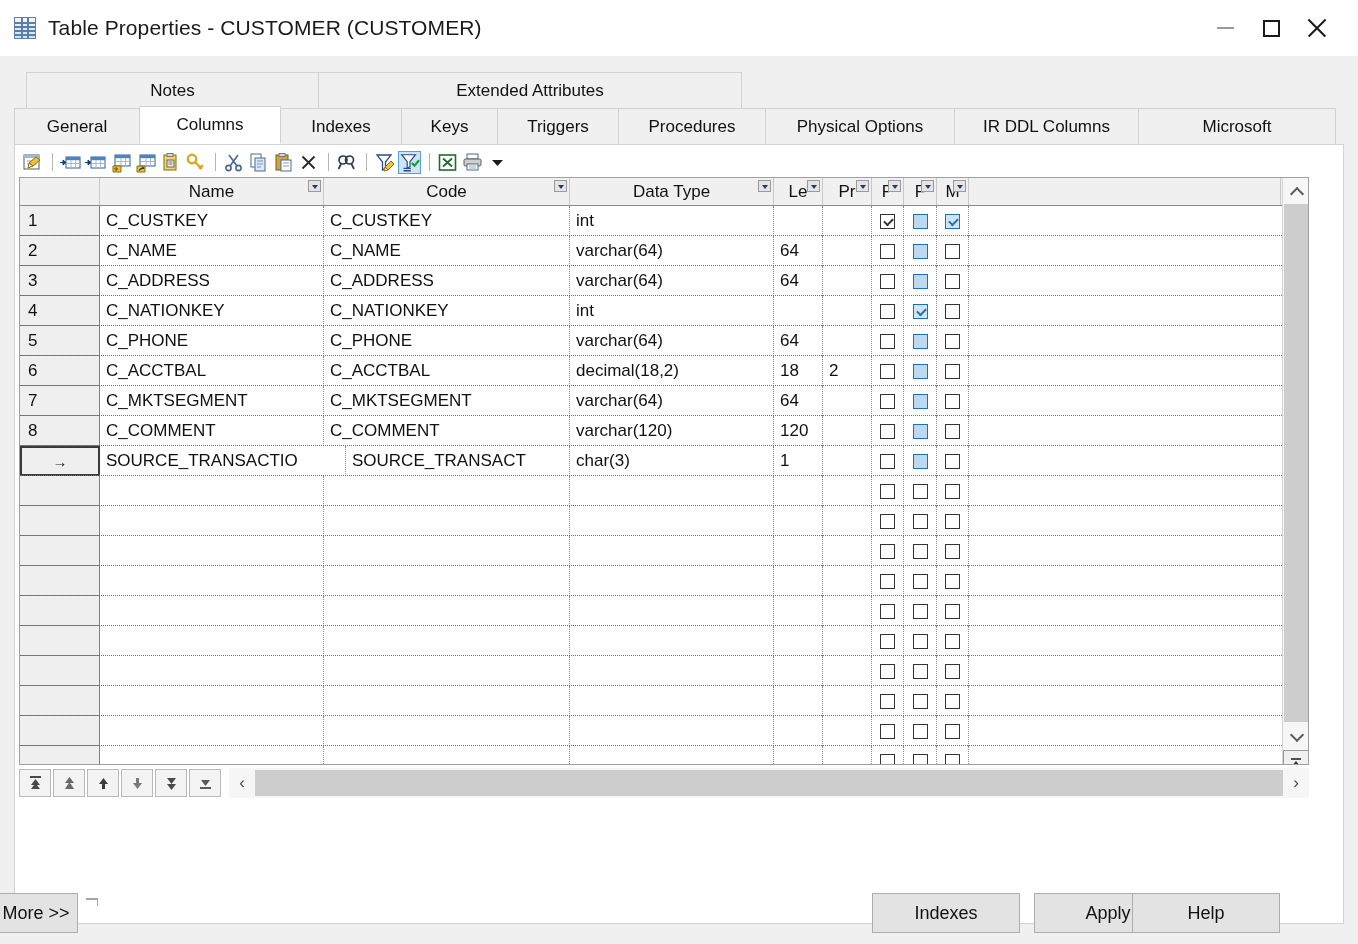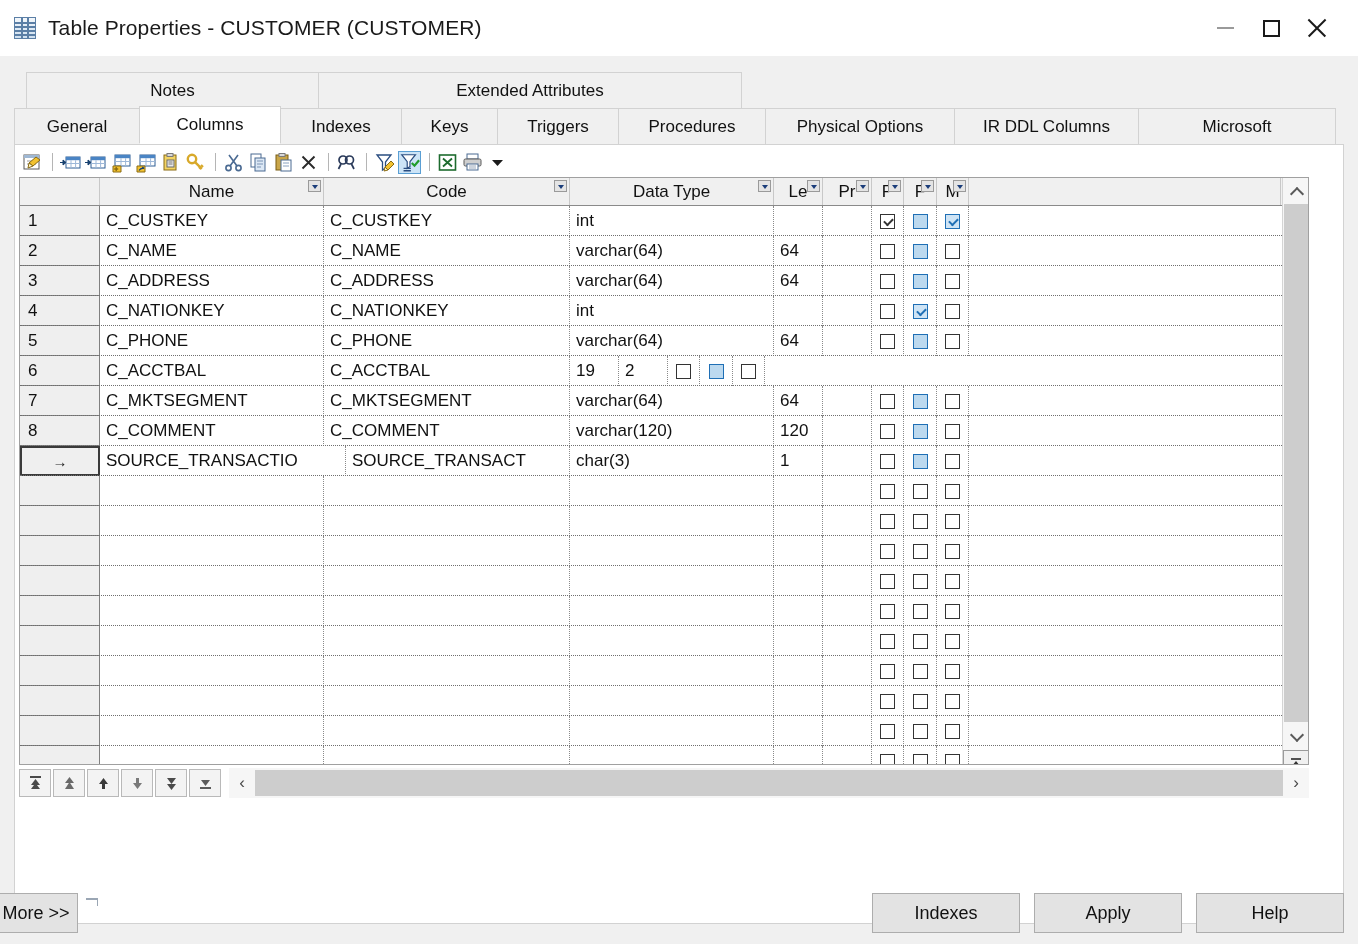--- a/index.html
+++ b/index.html
@@ -590,22 +590,25 @@
           <div class="row">
             <div class="rowhdr" style="width: 80px; flex: 0 0 80px;">
               <span>6</span>
             </div>
             <div class="cell" style="width: 224px; flex: 0 0 224px;">
               <span>C_ACCTBAL</span>
             </div>
             <div class="cell" style="width: 246px; flex: 0 0 246px;">
               <span>C_ACCTBAL</span>
             </div>
-            <div class="cell" style="width: 49px; flex: 0 0 49px;">
-              <span>19</span>
+            <div class="cell" style="width: 204px; flex: 0 0 204px;">
+              <span>decimal(18,2)</span>
+            </div>
+            <div class="cell" style="width: 49px; flex: 0 0 49px;">
+              <span>18</span>
             </div>
             <div class="cell" style="width: 49px; flex: 0 0 49px;">
               <span>2</span>
             </div>
             <div class="cell chk" style="width: 32px; flex: 0 0 32px;">
               <span class="cb"></span>
             </div>
             <div class="cell chk" style="width: 33px; flex: 0 0 33px;">
               <span class="cb blue"></span>
             </div>
@@ -1084,17 +1087,17 @@
 
   <div id="btnbar">
     <div id="more-btn">More &gt;&gt;</div>
     <div id="resize-grip"></div>
       <div class="dbtn" style="left: 872px;">
         <span>Indexes</span>
       </div>
       <div class="dbtn" style="left: 1034px;">
         <span>Apply</span>
       </div>
-      <div class="dbtn" style="left: 1196px;">
+      <div class="dbtn" style="left: 1132px;">
         <span>Help</span>
       </div>
     </div>
 </div>
 
 </body></html>

